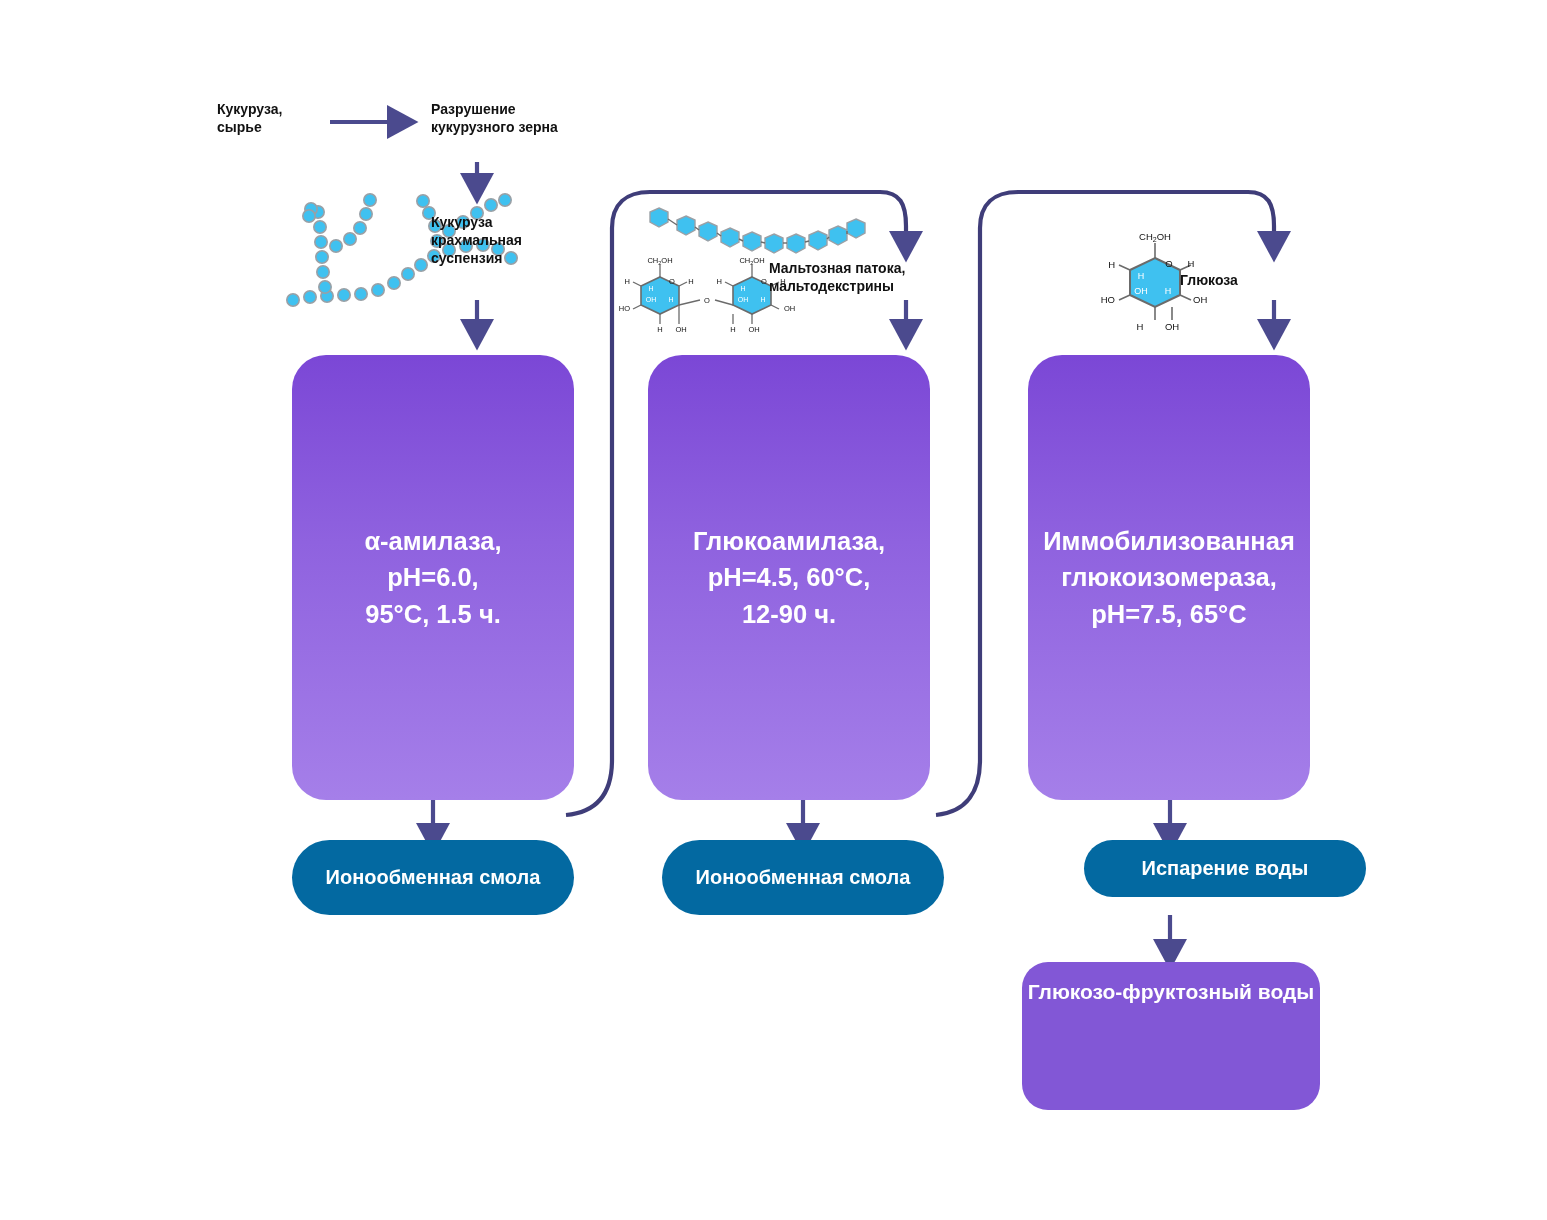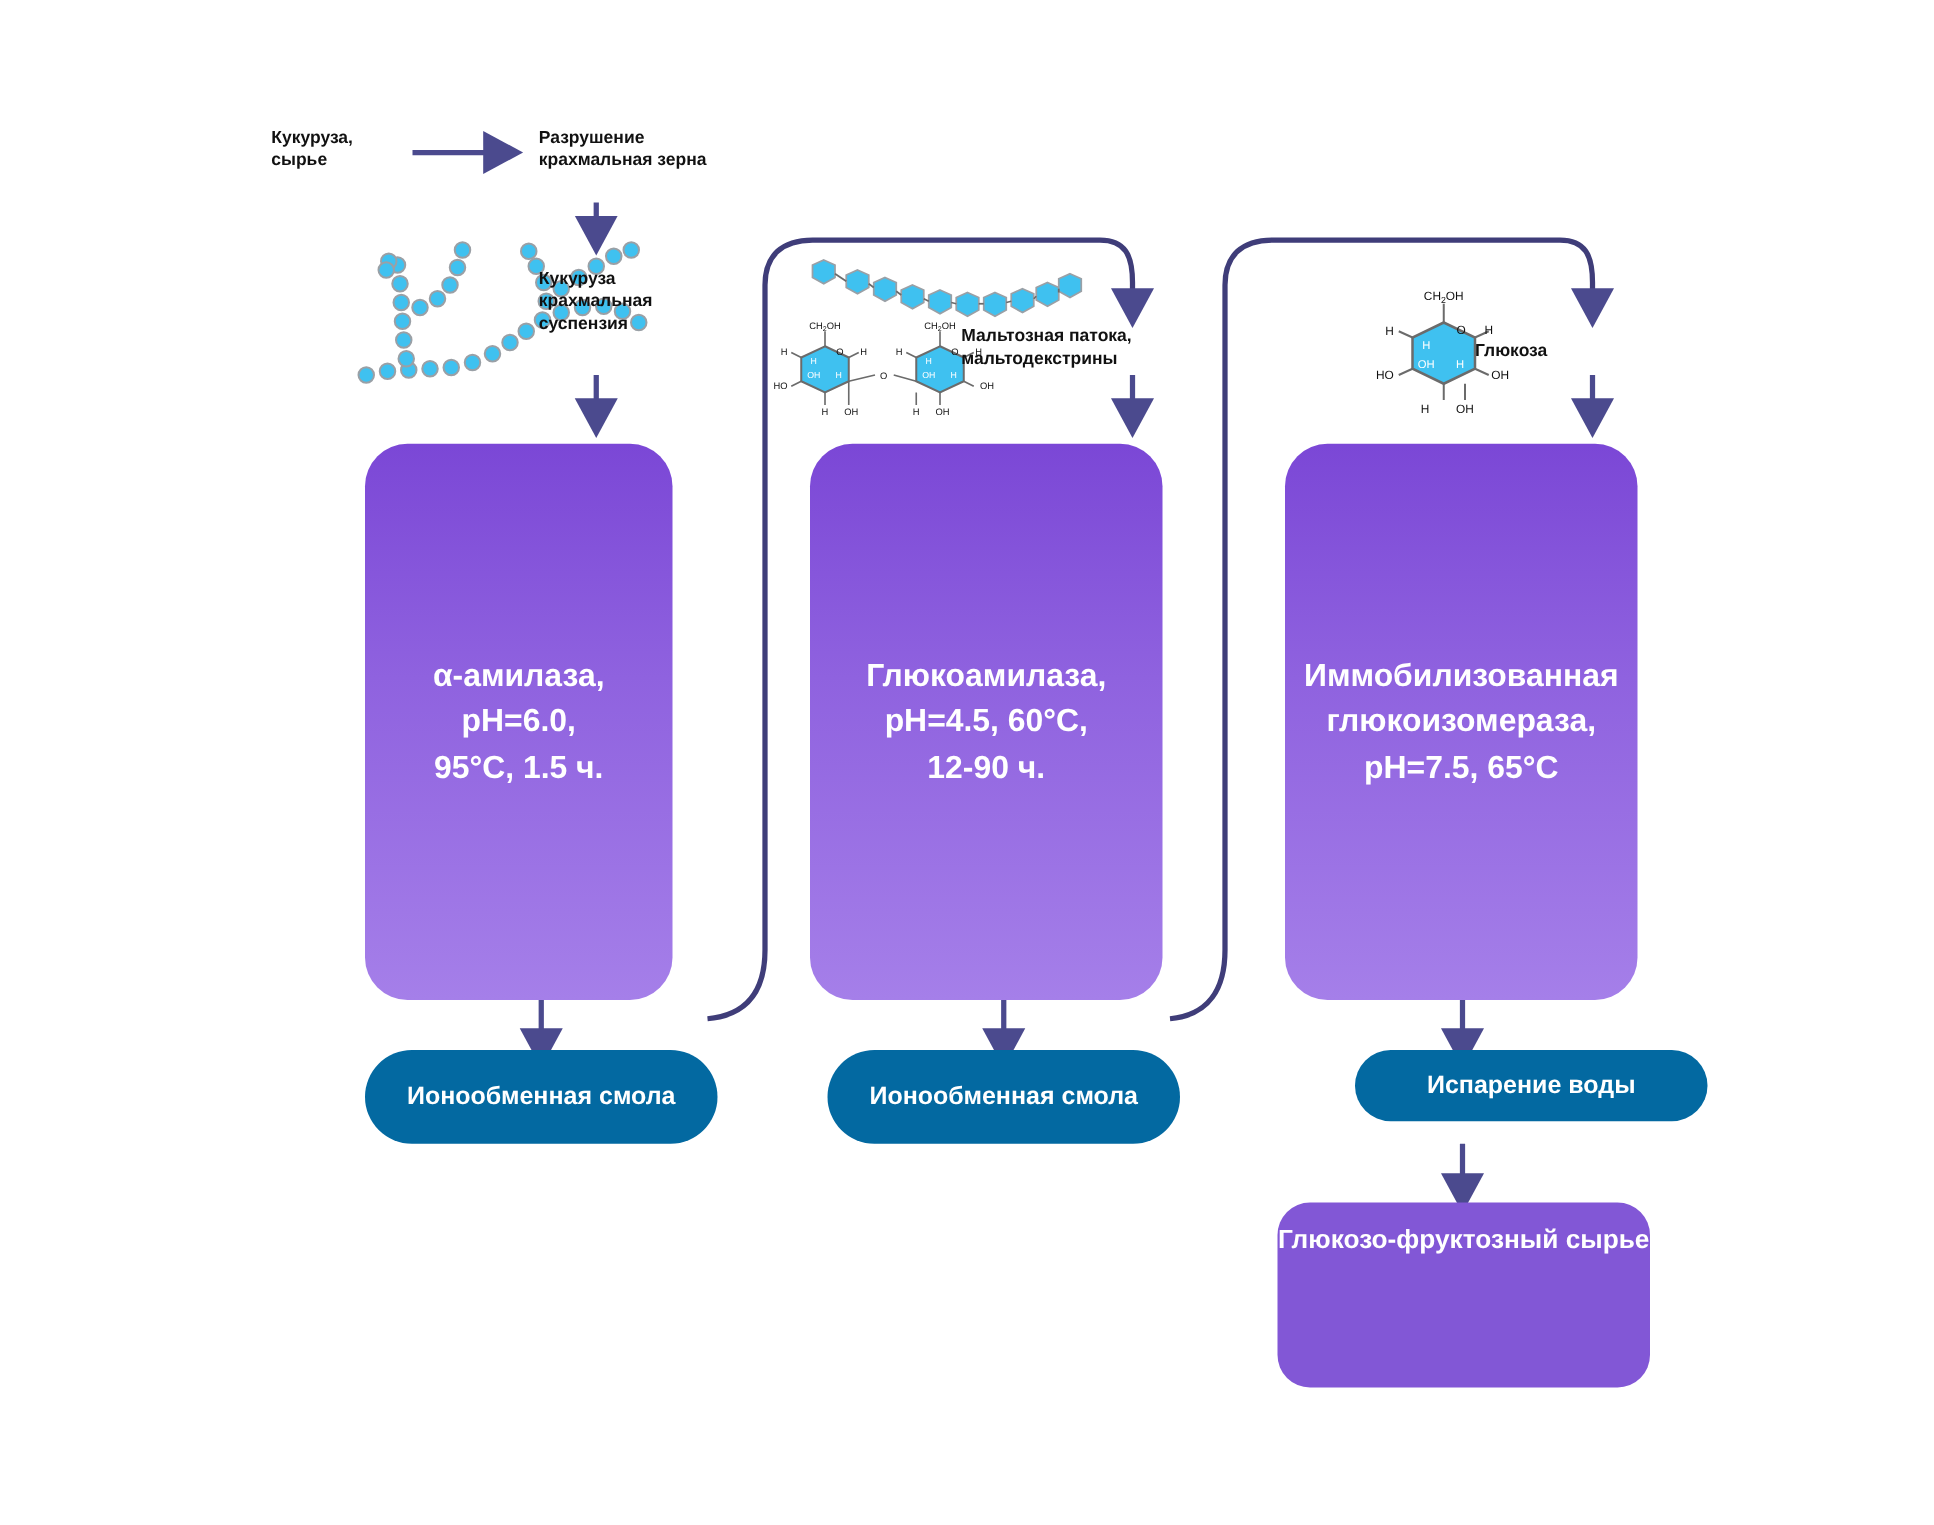--- a/index.html
+++ b/index.html
@@ -334,32 +334,32 @@
       <text x="1273" y="1077" font-size="9" fill="#ffffff" text-anchor="start">CH<tspan font-size="6.6" dy="2">2</tspan><tspan dy="-2">OH</tspan></text>
       <text x="1220" y="1110" font-size="9" fill="#ffffff" text-anchor="middle">OH</text>
       <text x="1254" y="1110" font-size="9" fill="#ffffff" text-anchor="middle">H</text>
     </g>
   </svg>
 
   <div class="lbl lbl-sm" style="left:217px; top:100px;">Кукуруза,
 сырье</div>
 
   <div class="lbl lbl-sm" style="left:431px; top:100px;">Разрушение
-крахмальная зерна</div>
+кукурузного зерна</div>
 
   <div class="lbl lbl-sm" style="left:431px; top:213px;">Кукуруза
 крахмальная
 суспензия</div>
 
   <div class="lbl lbl-sm" style="left:769px; top:259px;">Мальтозная патока,
 мальтодекстрины</div>
 
   <div class="lbl lbl-sm" style="left:1180px; top:271px;">Глюкоза</div>
 
-  <div class="bigbox" style="left:292px; top:355px; width:246px; height:445px;">
+  <div class="bigbox" style="left:292px; top:355px; width:282px; height:445px;">
     <div class="txt">α-амилаза,
 pH=6.0,
 95°C, 1.5 ч.</div>
   </div>
 
   <div class="bigbox" style="left:648px; top:355px; width:282px; height:445px;">
     <div class="txt">Глюкоамилаза,
 pH=4.5, 60°C,
 12-90 ч.</div>
   </div>
@@ -376,16 +376,16 @@
 
   <div class="pill" style="left:662px; top:840px; width:282px; height:75px;">
     <div class="txt">Ионообменная смола</div>
   </div>
 
   <div class="pill" style="left:1084px; top:840px; width:282px; height:57px;">
     <div class="txt">Испарение воды</div>
   </div>
 
   <div class="finalbox" style="left:1022px; top:962px; width:298px; height:148px;">
-    <div class="txt">Глюкозо-фруктозный сырье</div>
+    <div class="txt">Глюкозо-фруктозный воды</div>
   </div>
 
 </div>
 
 </body></html>

